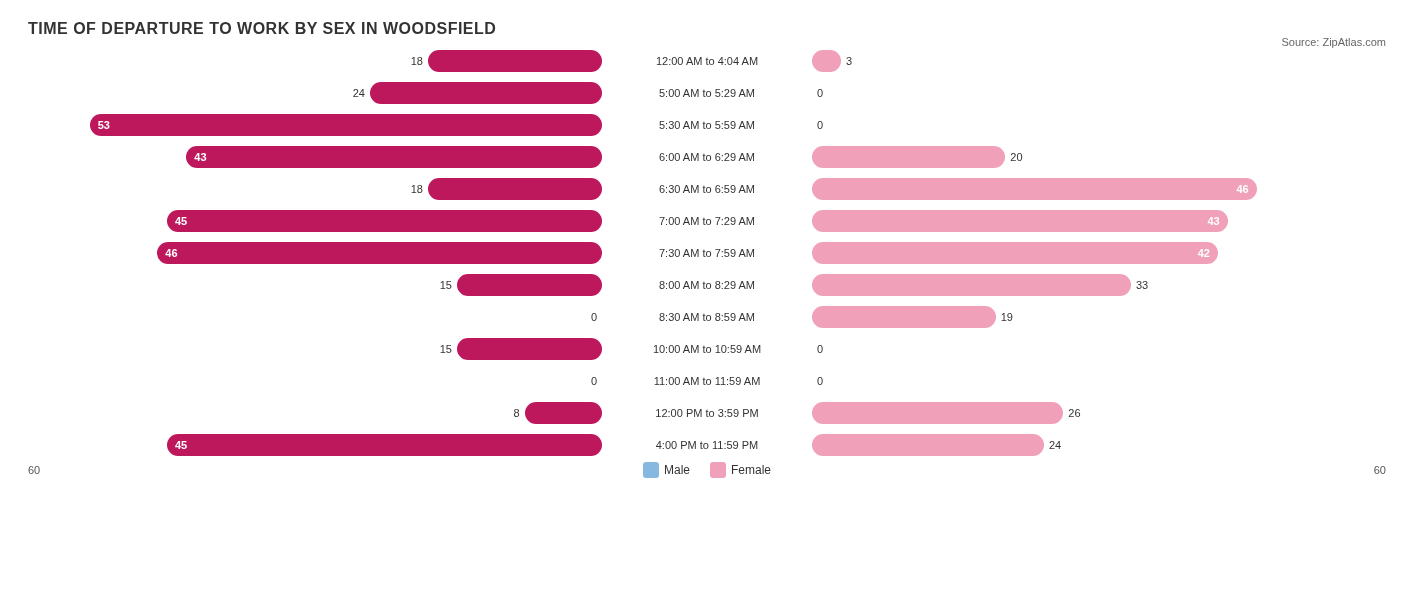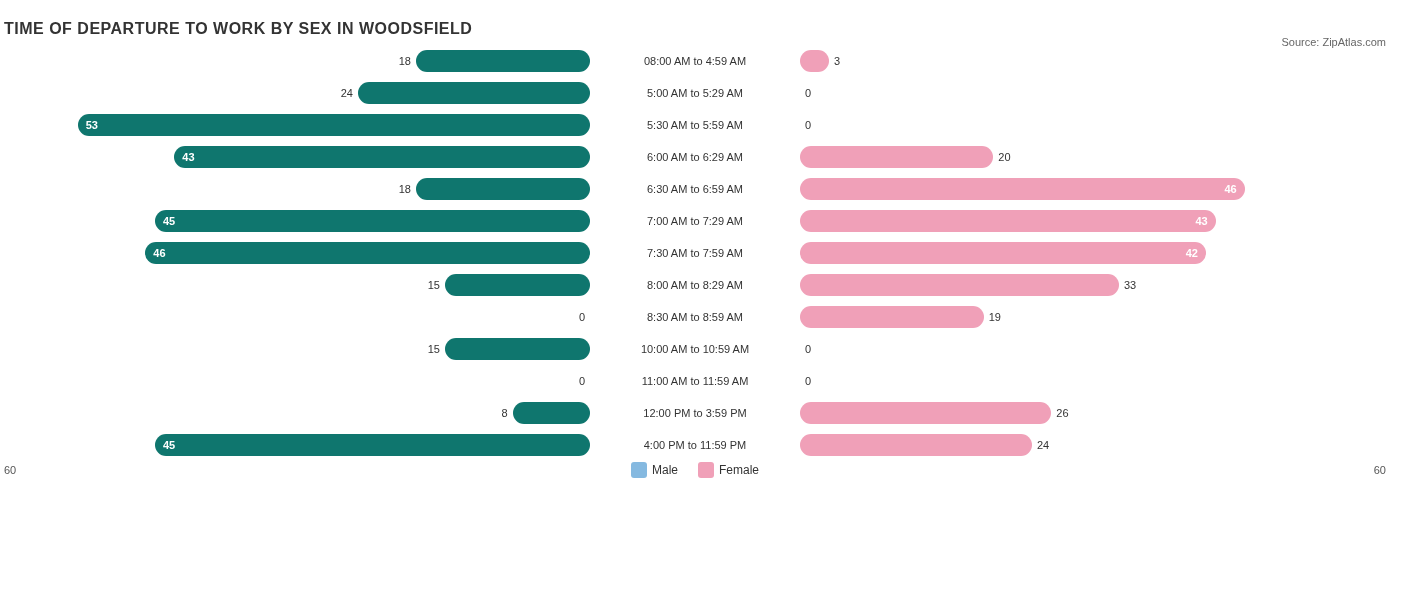--- a/index.html
+++ b/index.html
@@ -6,21 +6,21 @@
     body {
       background: #fff;
       font-family: Arial, sans-serif;
       width: 1406px;
       height: 594px;
       overflow: hidden;
     }
     .chart-container {
       width: 1406px;
       height: 594px;
-      padding: 20px 20px 30px 4px;
+      padding: 20px 20px 30px 28px;
       position: relative;
     }
     .chart-title {
       font-size: 16px;
       font-weight: bold;
       color: #333;
       margin-bottom: 8px;
       text-transform: uppercase;
       letter-spacing: 0.5px;
     }
@@ -57,21 +57,21 @@
     .label-center {
       width: 210px;
       text-align: center;
       font-size: 11px;
       color: #333;
       flex-shrink: 0;
       padding: 0 6px;
     }
     .bar-male {
       height: 22px;
-      background: #0f766e;
+      background: #be185d;
       border-radius: 11px;
       display: flex;
       align-items: center;
       position: relative;
       min-width: 0;
     }
     .bar-female {
       height: 22px;
       background: #f0a0b8;
       border-radius: 11px;
@@ -144,21 +144,21 @@
 
 <div class="chart-container">
   <div class="chart-title">TIME OF DEPARTURE TO WORK BY SEX IN WOODSFIELD</div>
   <div class="source-text">Source: ZipAtlas.com</div>
   <div class="chart-area" id="chart-rows">
       <div class="row">
         <div class="bar-left-section">
           <span class="val-left">18</span>
           <div class="bar-male" style="width: 174px;"></div>
         </div>
-        <div class="label-center">08:00 AM to 4:59 AM</div>
+        <div class="label-center">12:00 AM to 4:04 AM</div>
         <div class="bar-right-section">
           <div class="bar-female" style="width: 29px;"></div>
           <span class="val-right">3</span>
         </div>
       </div>
       <div class="row">
         <div class="bar-left-section">
           <span class="val-left">24</span>
           <div class="bar-male" style="width: 232px;"></div>
         </div>

